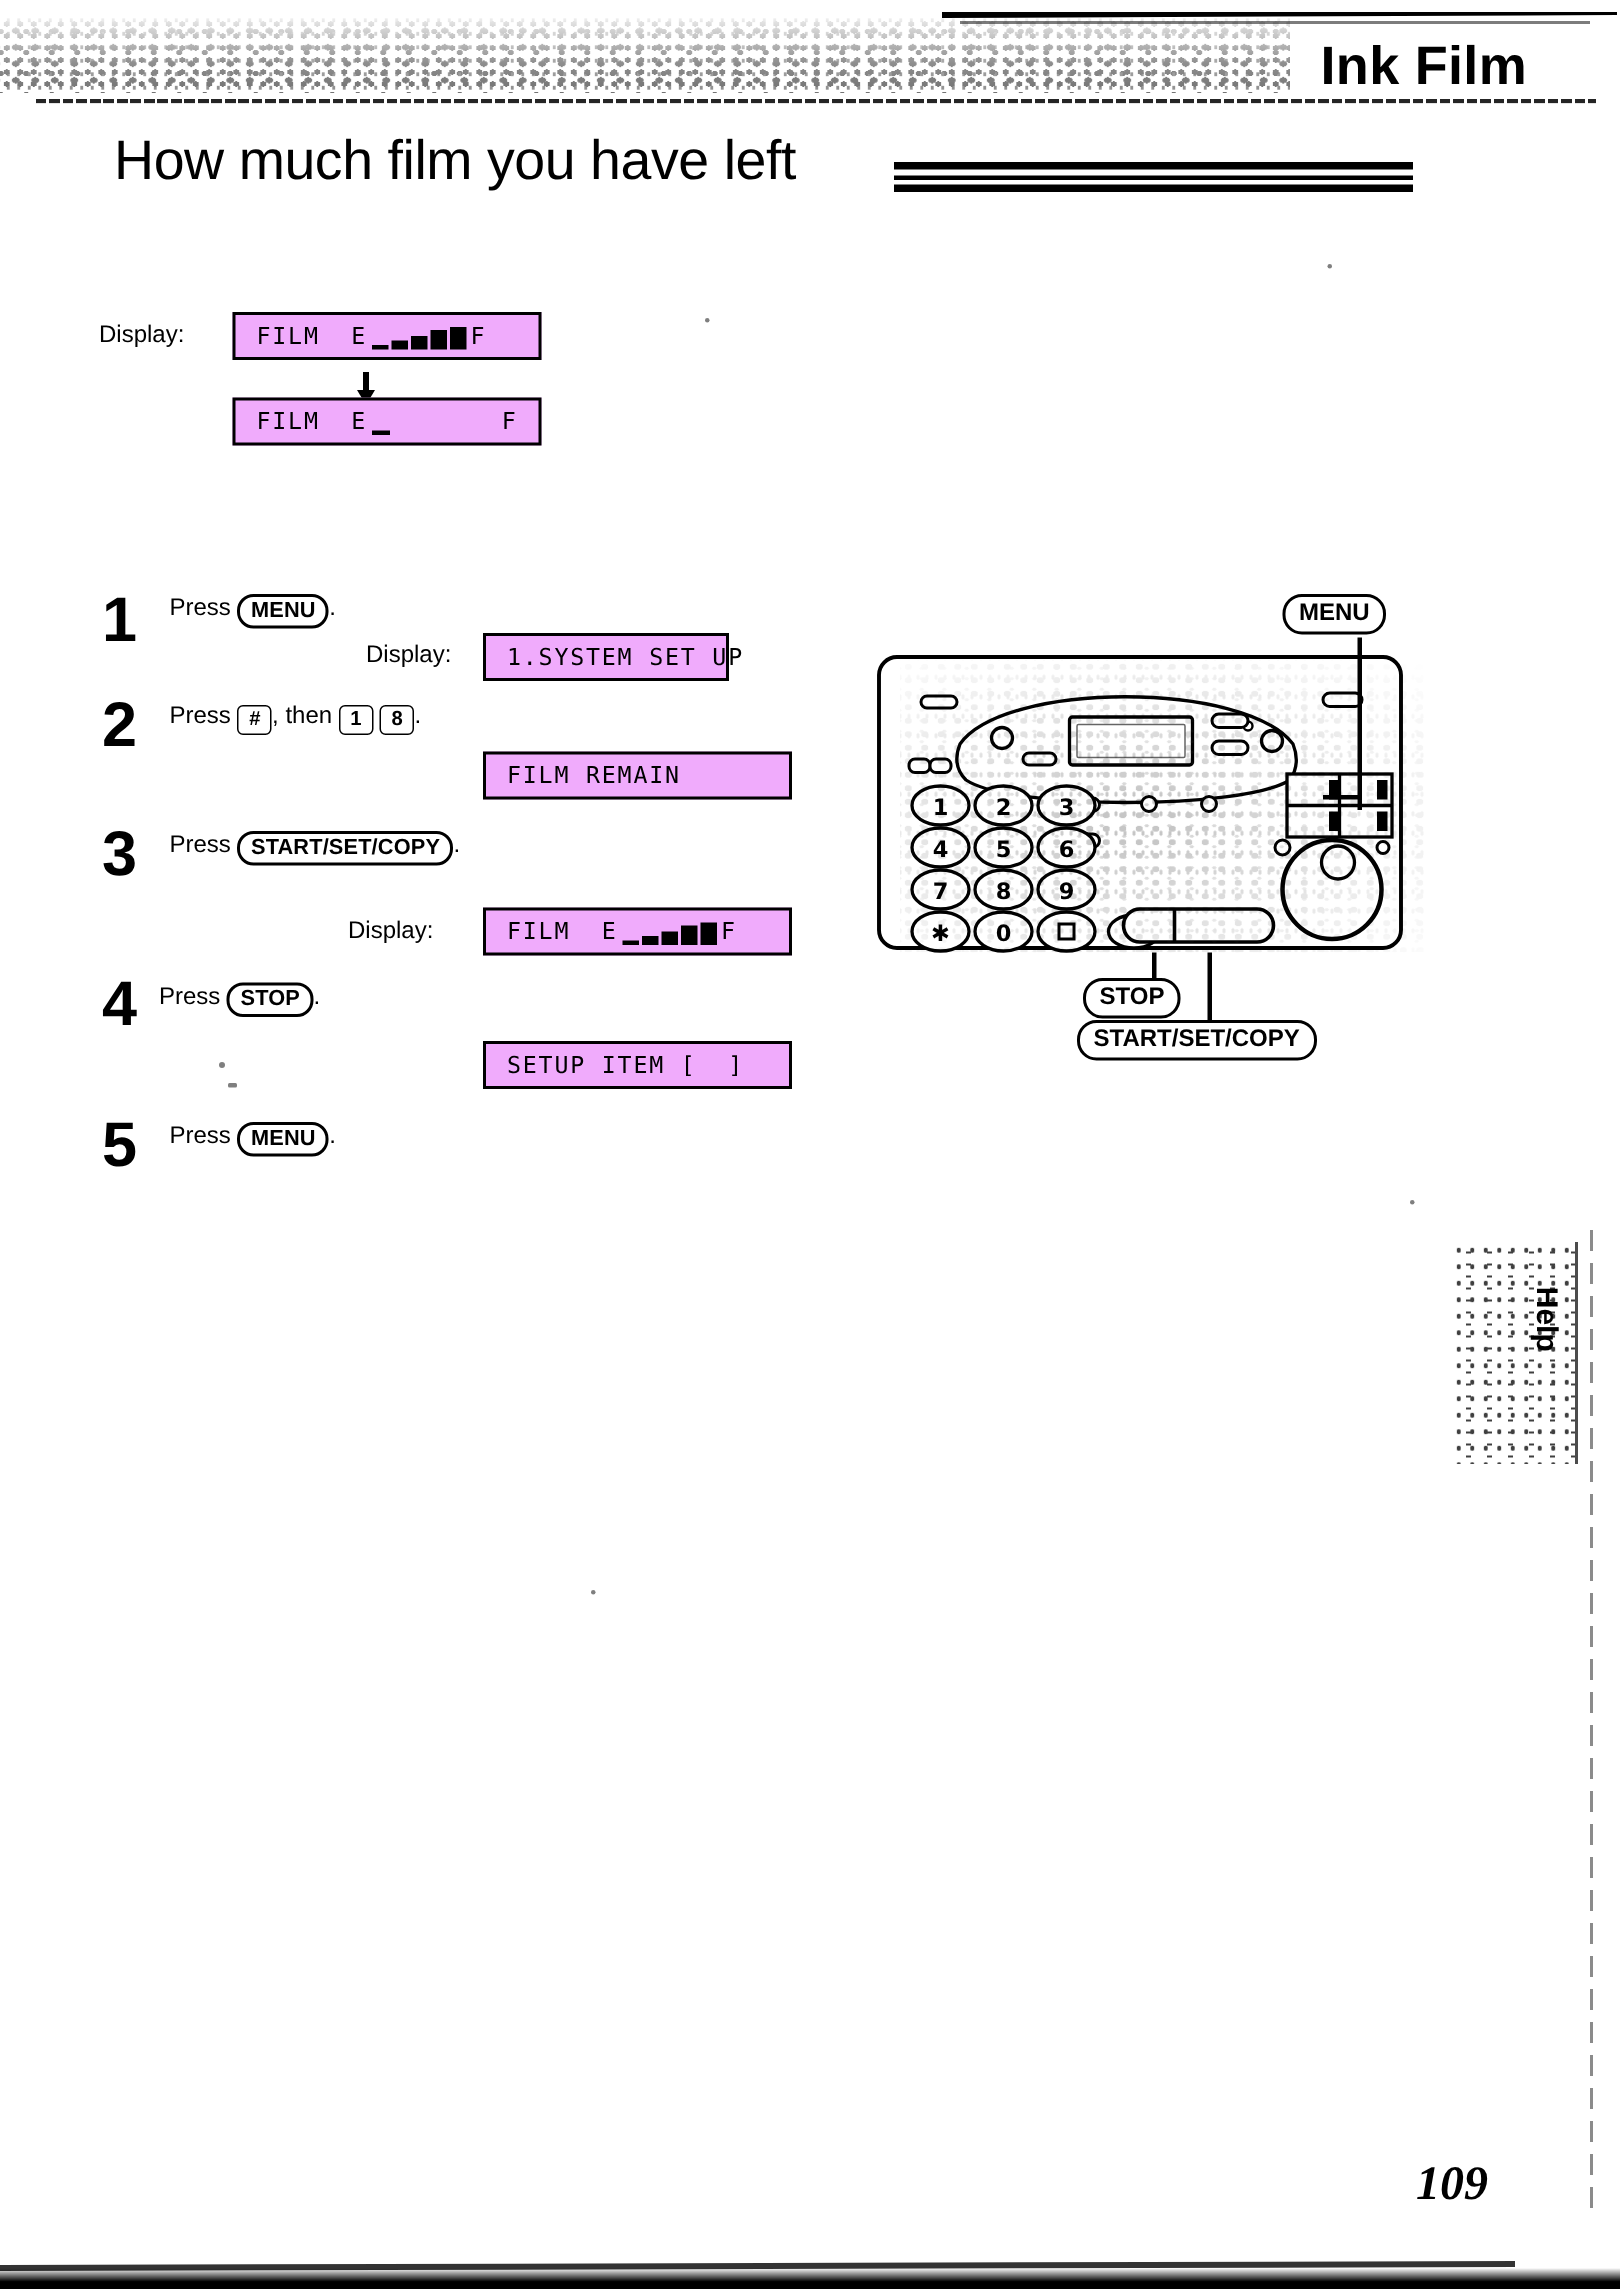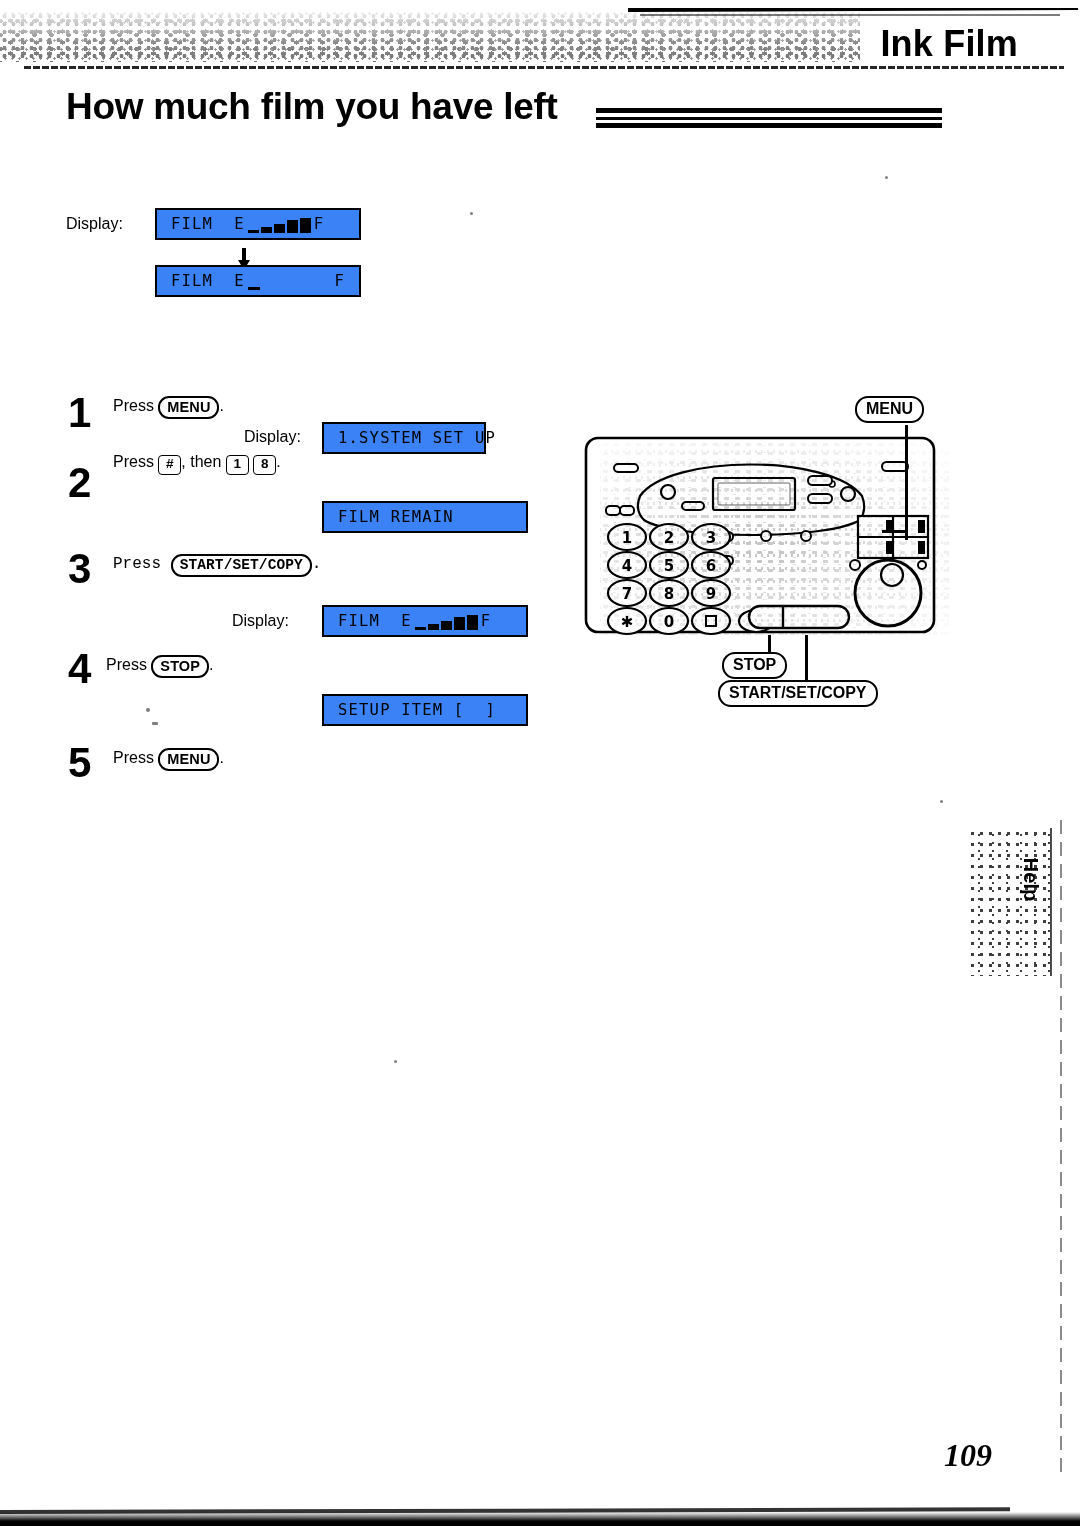--- a/index.html
+++ b/index.html
@@ -38,39 +38,39 @@
     -webkit-mask-image:repeating-linear-gradient(to right,#000 0 7px,transparent 7px 9px);
             mask-image:repeating-linear-gradient(to right,#000 0 7px,transparent 7px 9px);
   }
   .band-title{
     position:absolute;right:62px;top:18px;
     font-size:36px;font-weight:bold;letter-spacing:.2px;line-height:1;
   }
 
   
   .sec-title{
-    position:absolute;left:66px;top:88px;
-    font-size:37px;font-weight:bold;line-height:1.05;letter-spacing:-.3px;
+    position:absolute;left:76px;top:88px;
+    font-size:37px;font-weight:normal;line-height:1.05;letter-spacing:-.3px;
   }
   .title-rules{position:absolute;left:596px;top:104px;width:346px;height:26px;}
   .title-rules i{position:absolute;left:0;display:block;background:#000;}
   .tr1{top:4px;width:346px;height:5px;}
   .tr2{top:13px;width:346px;height:3px;}
   .tr3{top:19px;width:346px;height:5px;}
 
   
   .intro{
     position:absolute;left:66px;top:152px;width:890px;
     font-size:15.5px;line-height:1.42;
   }
 
   
   .lbl{position:absolute;font-size:16px;}
   .lcd{
-    position:absolute;border:2px solid #000;background:#3b82f6;
+    position:absolute;border:2px solid #000;background:#f0abfc;
     font-family:"DejaVu Sans Mono","Liberation Mono",monospace;
     font-size:15.5px;letter-spacing:1.2px;
     display:flex;align-items:center;box-sizing:border-box;
     padding:0 14px;white-space:pre;
   }
   .lcd-sm{height:32px;}
 
   .arrow-down{
     position:absolute;left:238px;top:248px;width:12px;height:22px;
   }
@@ -220,30 +220,30 @@
 
   <div class="step-num" style="left:68px;top:392px;">1</div>
   <div class="step-txt" style="left:113px;top:396px;">
     <span>Press</span>
     <span class="btn-cap">MENU</span><span>.</span>
   </div>
   <div class="lbl" style="left:244px;top:428px;">Display:</div>
   <div class="lcd lcd-sm" style="left:322px;top:422px;width:164px;">1.SYSTEM SET UP</div>
 
   <div class="step-num" style="left:68px;top:462px;">2</div>
-  <div class="step-txt" style="left:113px;top:452px;">
+  <div class="step-txt" style="left:113px;top:468px;">
     <span>Press</span>
     <span class="key-cap">#</span><span>, then</span>
     <span class="key-cap">1</span>
     <span class="key-cap">8</span><span>.</span>
   </div>
   <div class="lcd lcd-sm" style="left:322px;top:501px;width:206px;">FILM REMAIN</div>
 
   <div class="step-num" style="left:68px;top:548px;">3</div>
-  <div class="step-txt" style="left:113px;top:554px;font-family:Liberation Mono, monospace;">
+  <div class="step-txt" style="left:113px;top:554px;">
     <span>Press</span>
     <span class="btn-cap">START/SET/COPY</span><span>.</span>
   </div>
   <div class="lbl" style="left:232px;top:612px;">Display:</div>
   <div class="lcd lcd-sm" style="left:322px;top:605px;width:206px;">
     <span>FILM  E</span>
     <span class="gauge">
       <b class="b1"></b><b class="b2"></b><b class="b3"></b><b class="b4"></b><b class="b5"></b>
     </span>
     <span>F</span>

